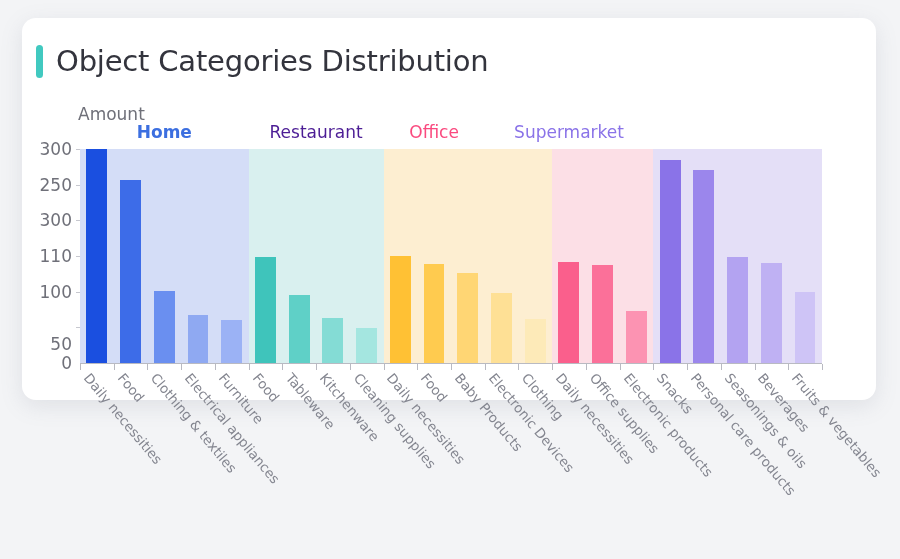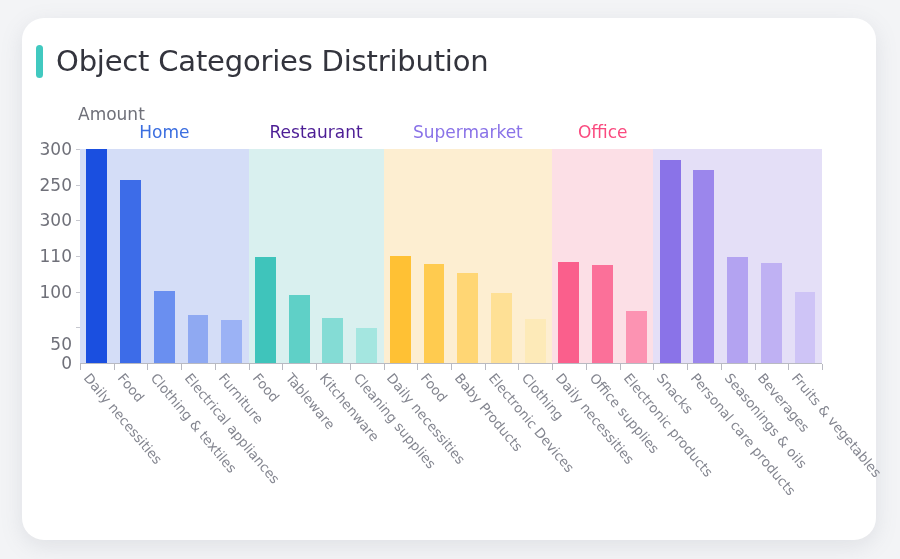--- a/index.html
+++ b/index.html
@@ -6,23 +6,23 @@
   html, body {
     margin: 0; padding: 0;
     width: 900px; height: 559px;
     background: #f3f4f6;
     font-family: "DejaVu Sans", sans-serif;
     overflow: hidden;
   }
   #card {
     position: absolute;
     left: 22px; top: 18px;
-    width: 854px; height: 522px;
+    width: 854px; height: 382px;
     background: #ffffff;
-    border-radius: 22px;
+    border-radius: 14px;
     box-shadow: 0 6px 22px rgba(120,125,140,0.16);
   }
   
   #title-row {
     position: absolute;
     left: 14px; top: 26px;
     display: flex; align-items: center; gap: 13px;
   }
   #title-accent {
     width: 7px; height: 33px;
@@ -114,24 +114,24 @@
 <div id="card">
 
   <div id="title-row">
     <div id="title-accent"></div>
     <div id="title-text">Object Categories Distribution</div>
   </div>
 
   <div id="plot-wrap">
     <div id="axis-title">Amount</div>
     <div id="group-labels">
-        <div class="group-label" style="width: 168.636px; color: rgb(60, 111, 224);">Home</div>
+        <div class="group-label" style="width: 168.636px; color: rgb(60, 111, 224); font-weight: bold;">Home</div>
         <div class="group-label" style="width: 134.909px; color: #4c1d95;">Restaurant</div>
+        <div class="group-label" style="width: 101.182px; color: rgb(250, 74, 127);">Office</div>
         <div class="group-label" style="width: 168.636px; color: rgb(138, 115, 232);">Supermarket</div>
-        <div class="group-label" style="width: 101.182px; color: rgb(250, 74, 127);">Office</div>
       </div>
     <div id="ylabels">
         <div class="ylabel" style="top: 214px;">0</div>
         <div class="ylabel" style="top: 195px;">50</div>
         <div class="ylabel" style="top: 142.667px;">100</div>
         <div class="ylabel" style="top: 107px;">110</div>
         <div class="ylabel" style="top: 71.3333px;">300</div>
         <div class="ylabel" style="top: 35.6667px;">250</div>
         <div class="ylabel" style="top: 0px;">300</div>
       </div>

